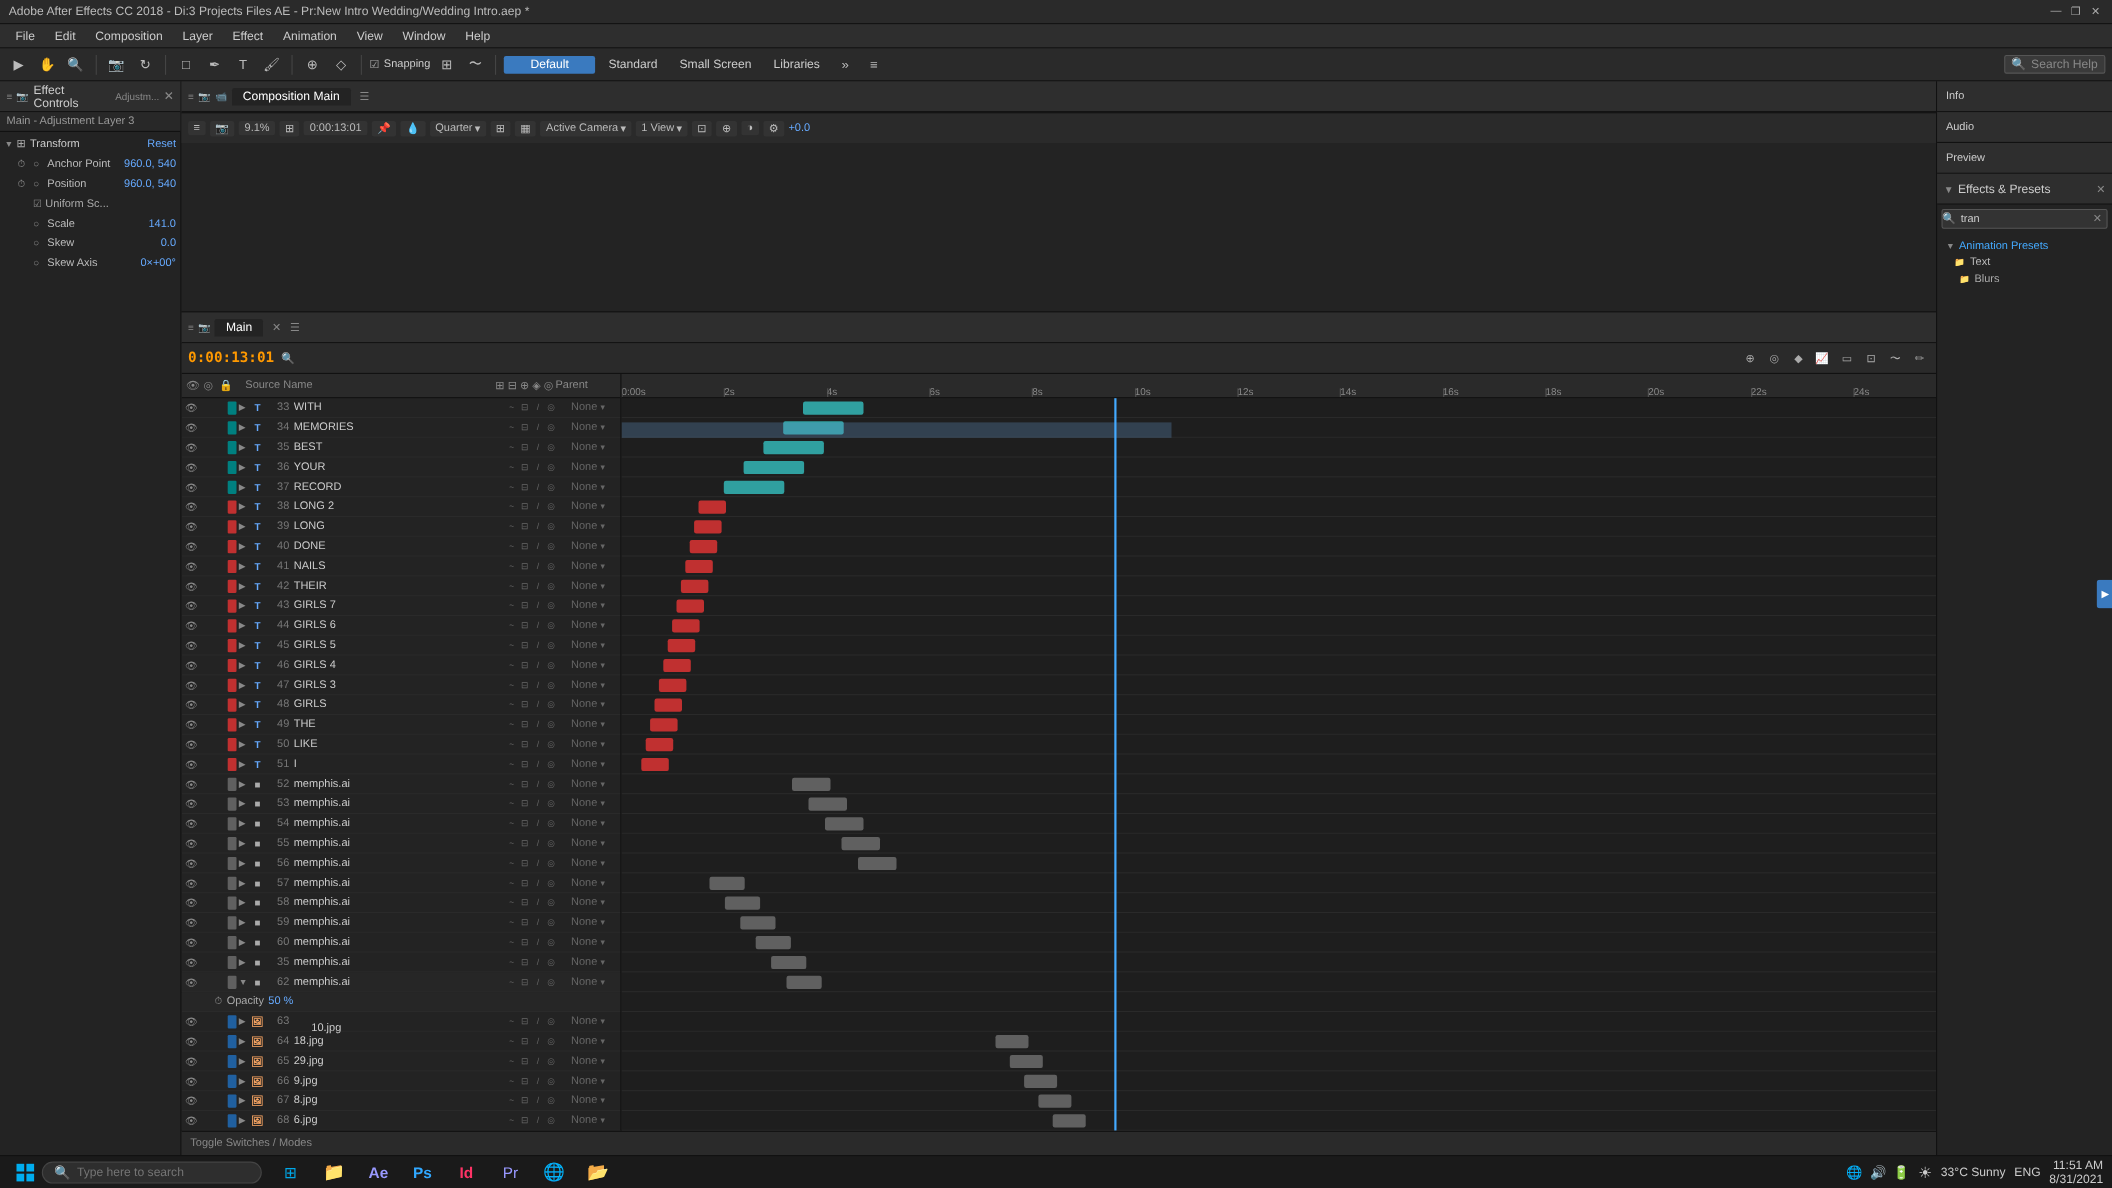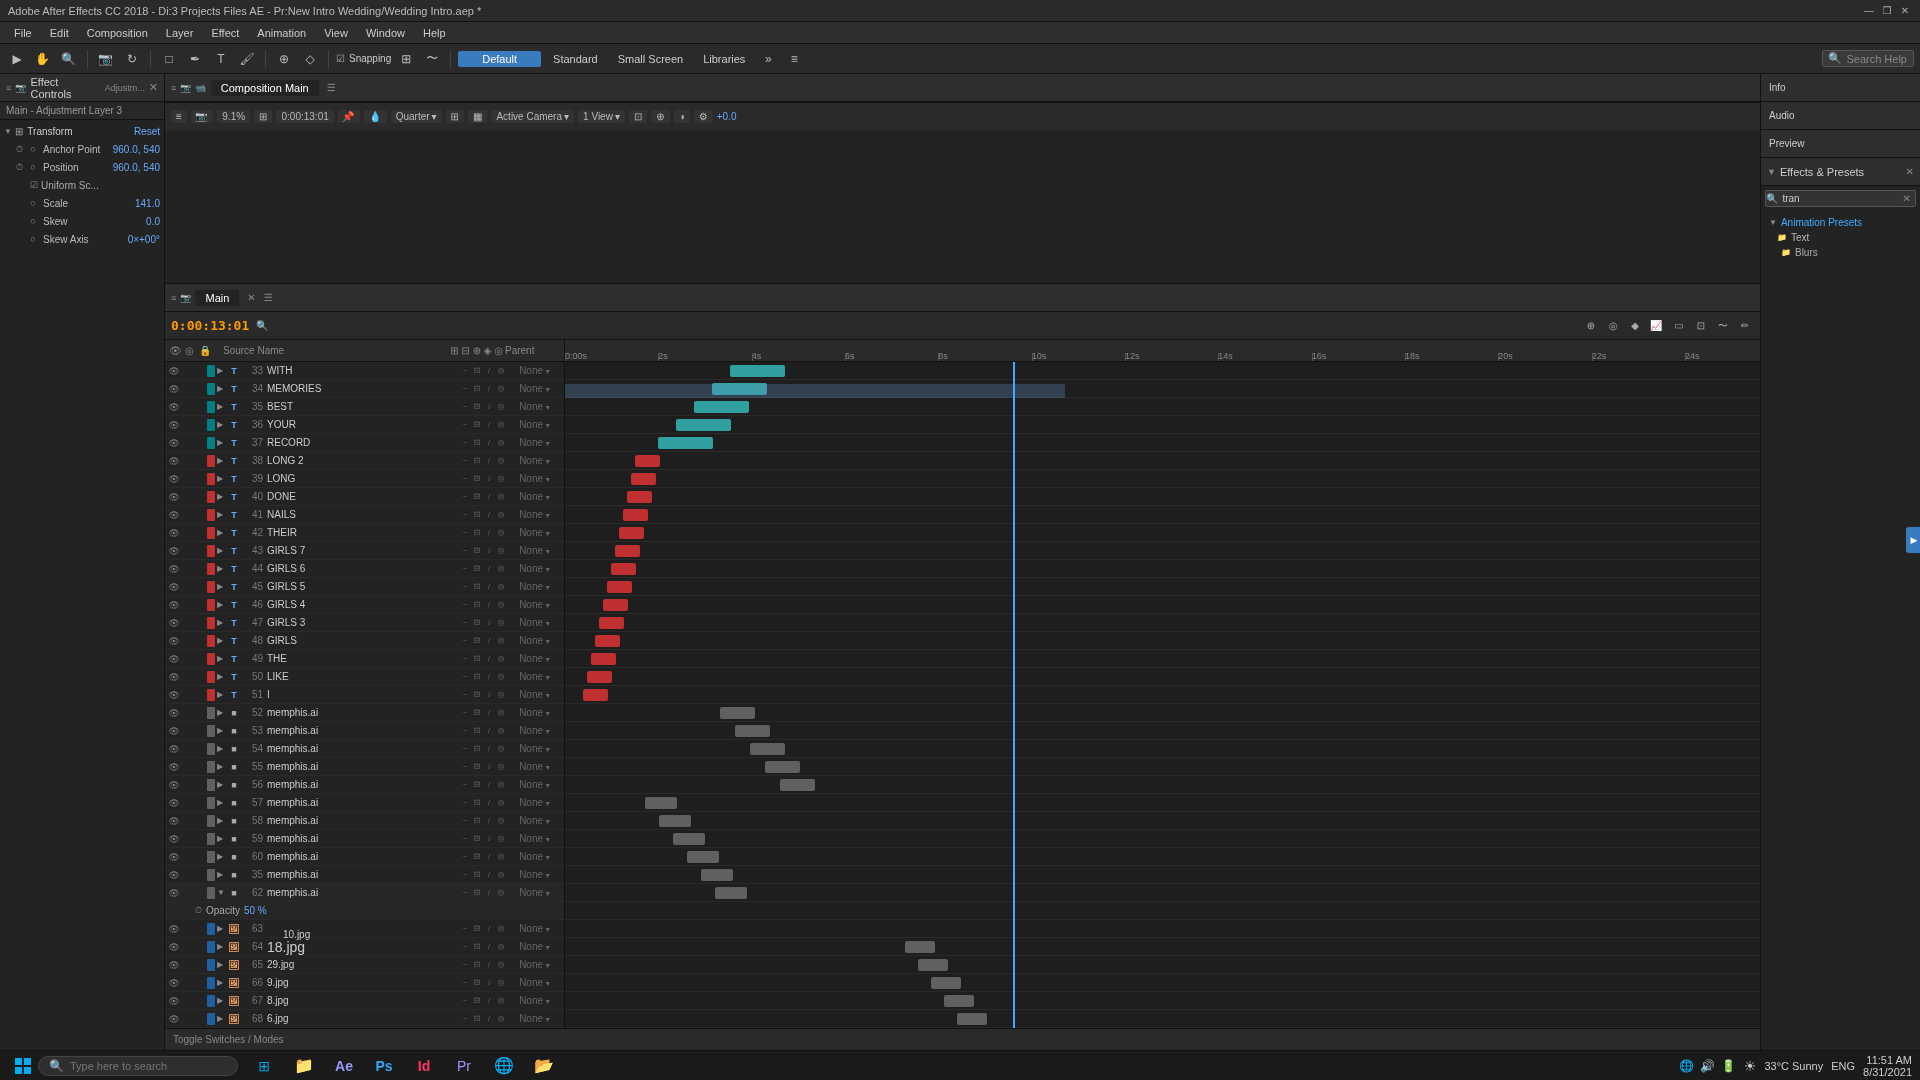--- a/index.html
+++ b/index.html
@@ -1067,21 +1067,21 @@
     <span class="parent-col"><span style="color:#666;font-size:10px;">None</span> <span style="color:#666;font-size:8px;">▾</span></span>
   </div>
               <div class="layer-row">
     <span class="layer-eye" style="width:14px;font-size:9px;color:#888;">👁</span>
     <span class="layer-solo"></span>
     <span class="layer-lock"></span>
     <span class="layer-color" style="background:#2060a0;width:8px;height:12px;border-radius:1px;margin:0 2px;flex-shrink:0;display:inline-block;"></span>
     <span class="layer-expand" style="width:10px;font-size:8px;color:#888;">▶</span>
     <span class="layer-type" style="width:14px;font-size:9px;font-weight:bold;color:#fa6;">🖼</span>
     <span class="layer-num" style="width:22px;text-align:right;color:#777;font-size:10px;margin-right:4px;">64</span>
-    <span class="layer-name" style="flex:1;font-size:14px;color:#ccc;overflow:hidden;white-space:nowrap;text-overflow:ellipsis;">18.jpg</span>
+    <span class="layer-name" style="flex:1;font-size:10px;color:#ccc;overflow:hidden;white-space:nowrap;text-overflow:ellipsis;">18.jpg</span>
     <span class="layer-sw" style="color:#666;font-size:8px;">~</span>
     <span class="layer-sw" style="color:#666;font-size:8px;">⊟</span>
     <span class="layer-sw" style="color:#666;font-size:8px;">/</span>
     <span class="layer-sw" style="color:#666;font-size:8px;">◎</span>
     <span class="parent-col"><span style="color:#666;font-size:10px;">None</span> <span style="color:#666;font-size:8px;">▾</span></span>
   </div>
               <div class="layer-row">
     <span class="layer-eye" style="width:14px;font-size:9px;color:#888;">👁</span>
     <span class="layer-solo"></span>
     <span class="layer-lock"></span>

